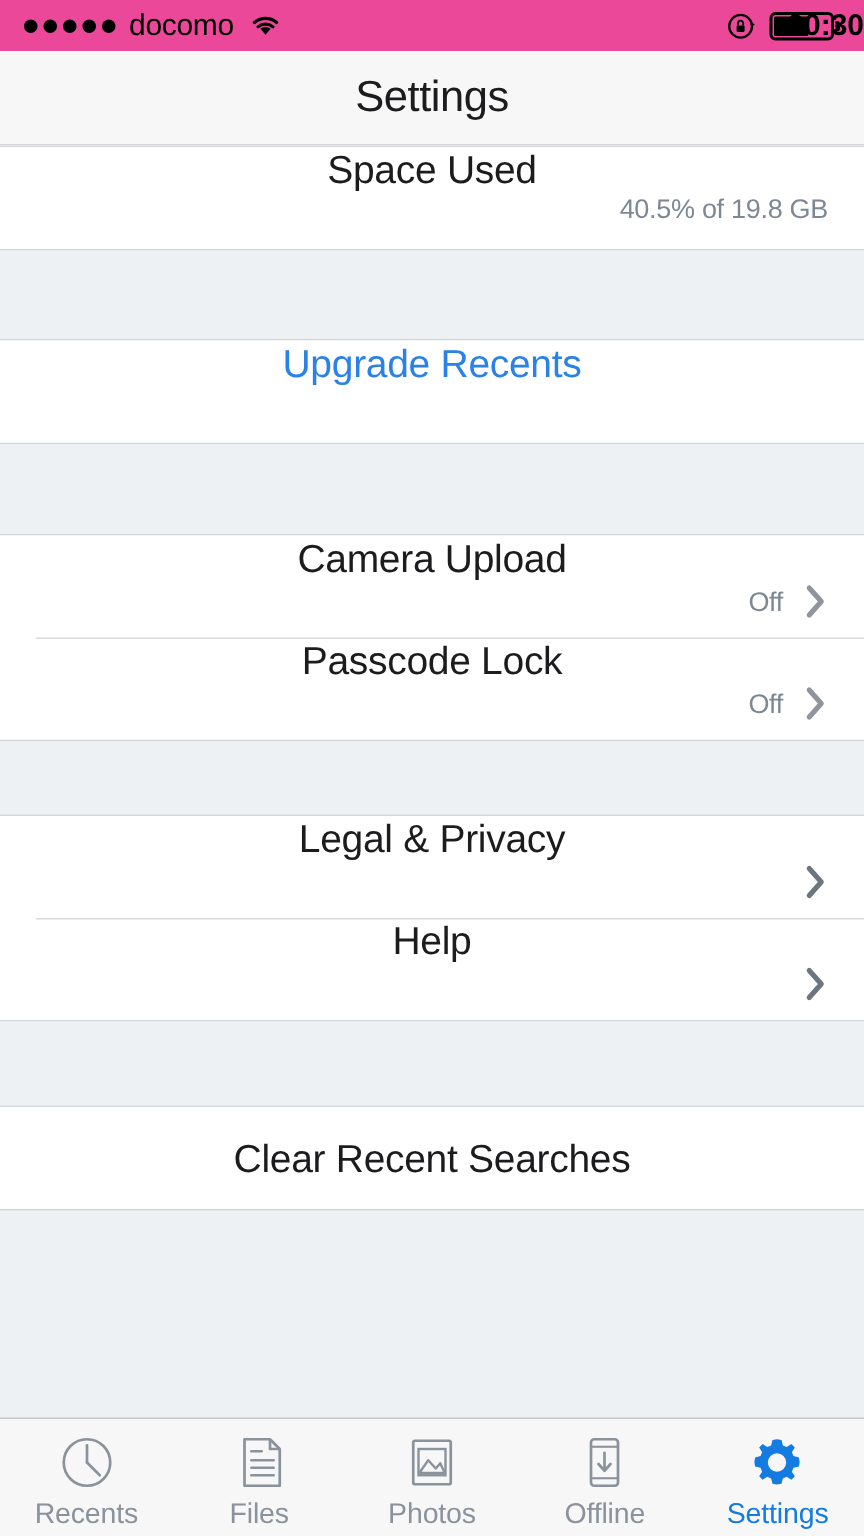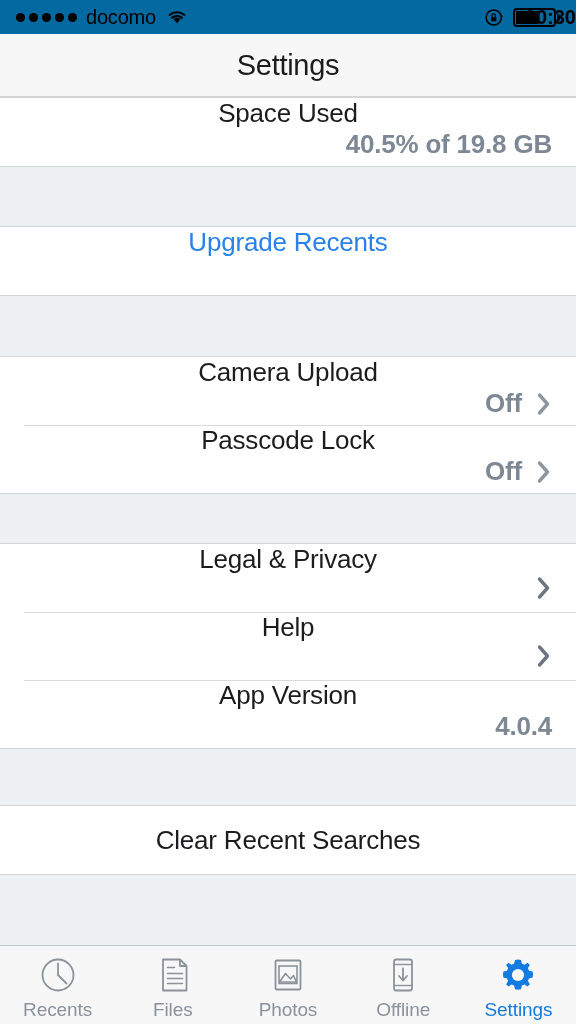--- a/index.html
+++ b/index.html
@@ -20,21 +20,21 @@
     height: 1024px;
     display: flex;
     flex-direction: column;
     background: #eef1f4;
   }
 
   
   .status-bar {
     height: 34px;
     flex: 0 0 34px;
-    background: #0369a1;
+    background: #ec4899;
     display: flex;
     align-items: center;
     padding: 17px 16px;
     box-sizing: border-box;
     position: relative;
   }
   .status-left {
     display: flex;
     align-items: center;
     gap: 9px;
@@ -180,24 +180,23 @@
   .row-label.link {
     color: #2a81e8;
   }
   .row-right {
     margin-left: auto;
     display: flex;
     align-items: center;
     gap: 14px;
   }
   .row-value {
-    font-size: 26px;
+    font-size: 18px;
     color: #7d8894;
     letter-spacing: -0.2px;
-    font-weight: bold;
   }
   .chevron {
     display: block;
     width: 16px;
     height: 26px;
     flex: 0 0 16px;
   }
   .row-centered {
     justify-content: center;
     padding: 0;
@@ -349,26 +348,20 @@
       <div class="row">
         <span class="row-label">Help</span>
         <span class="row-right">
           <span class="chevron">
             <svg viewBox="0 0 16 26" width="16" height="26">
               <path d="M3.5 4 L11.5 13 L3.5 22" stroke="#6b7681" stroke-width="3.4" fill="none" stroke-linecap="round" stroke-linejoin="round"></path>
             </svg>
           </span>
         </span>
       </div>
-      <div class="row">
-        <span class="row-label">App Version</span>
-        <span class="row-right">
-          <span class="row-value">4.0.4</span>
-        </span>
-      </div>
     </div>
 
     <div class="gap gap-57"></div>
 
     <div class="group">
       <div class="row row-centered">
         <span class="row-label">Clear Recent Searches</span>
       </div>
     </div>
 

